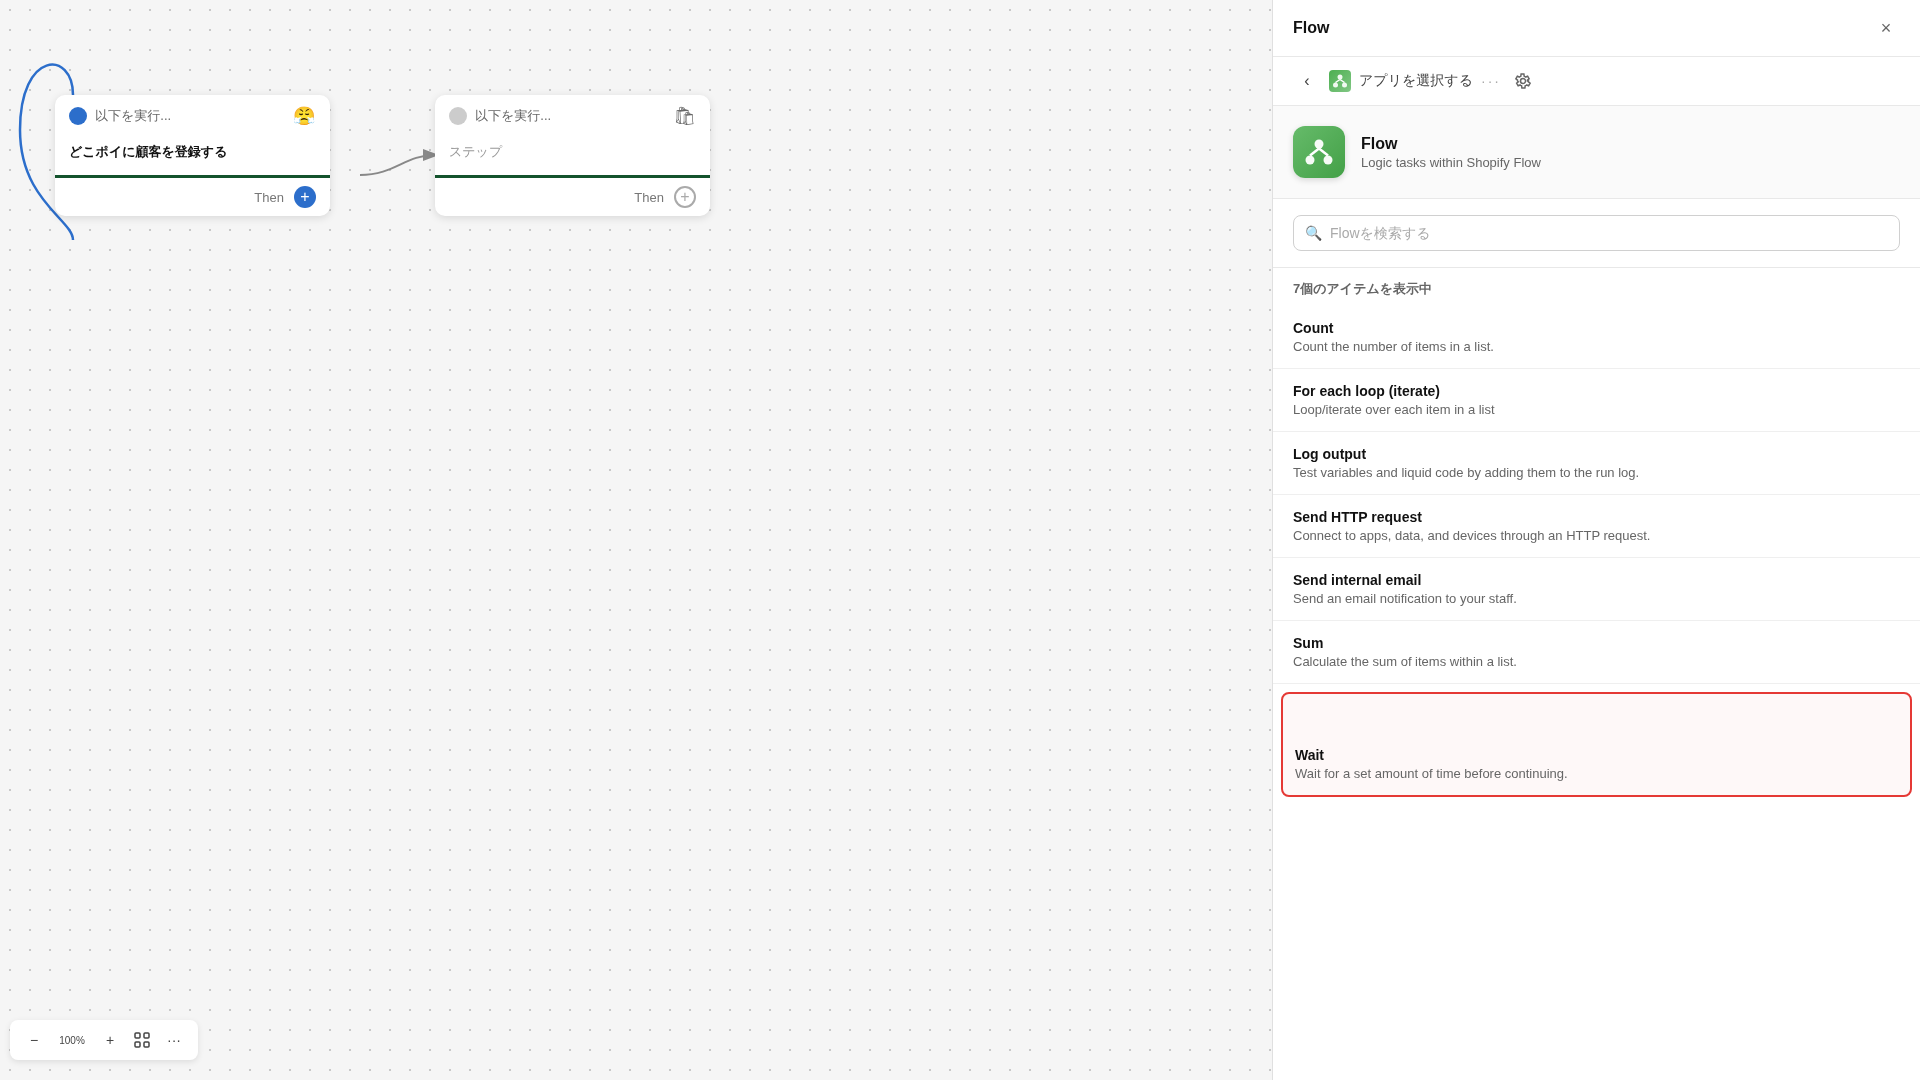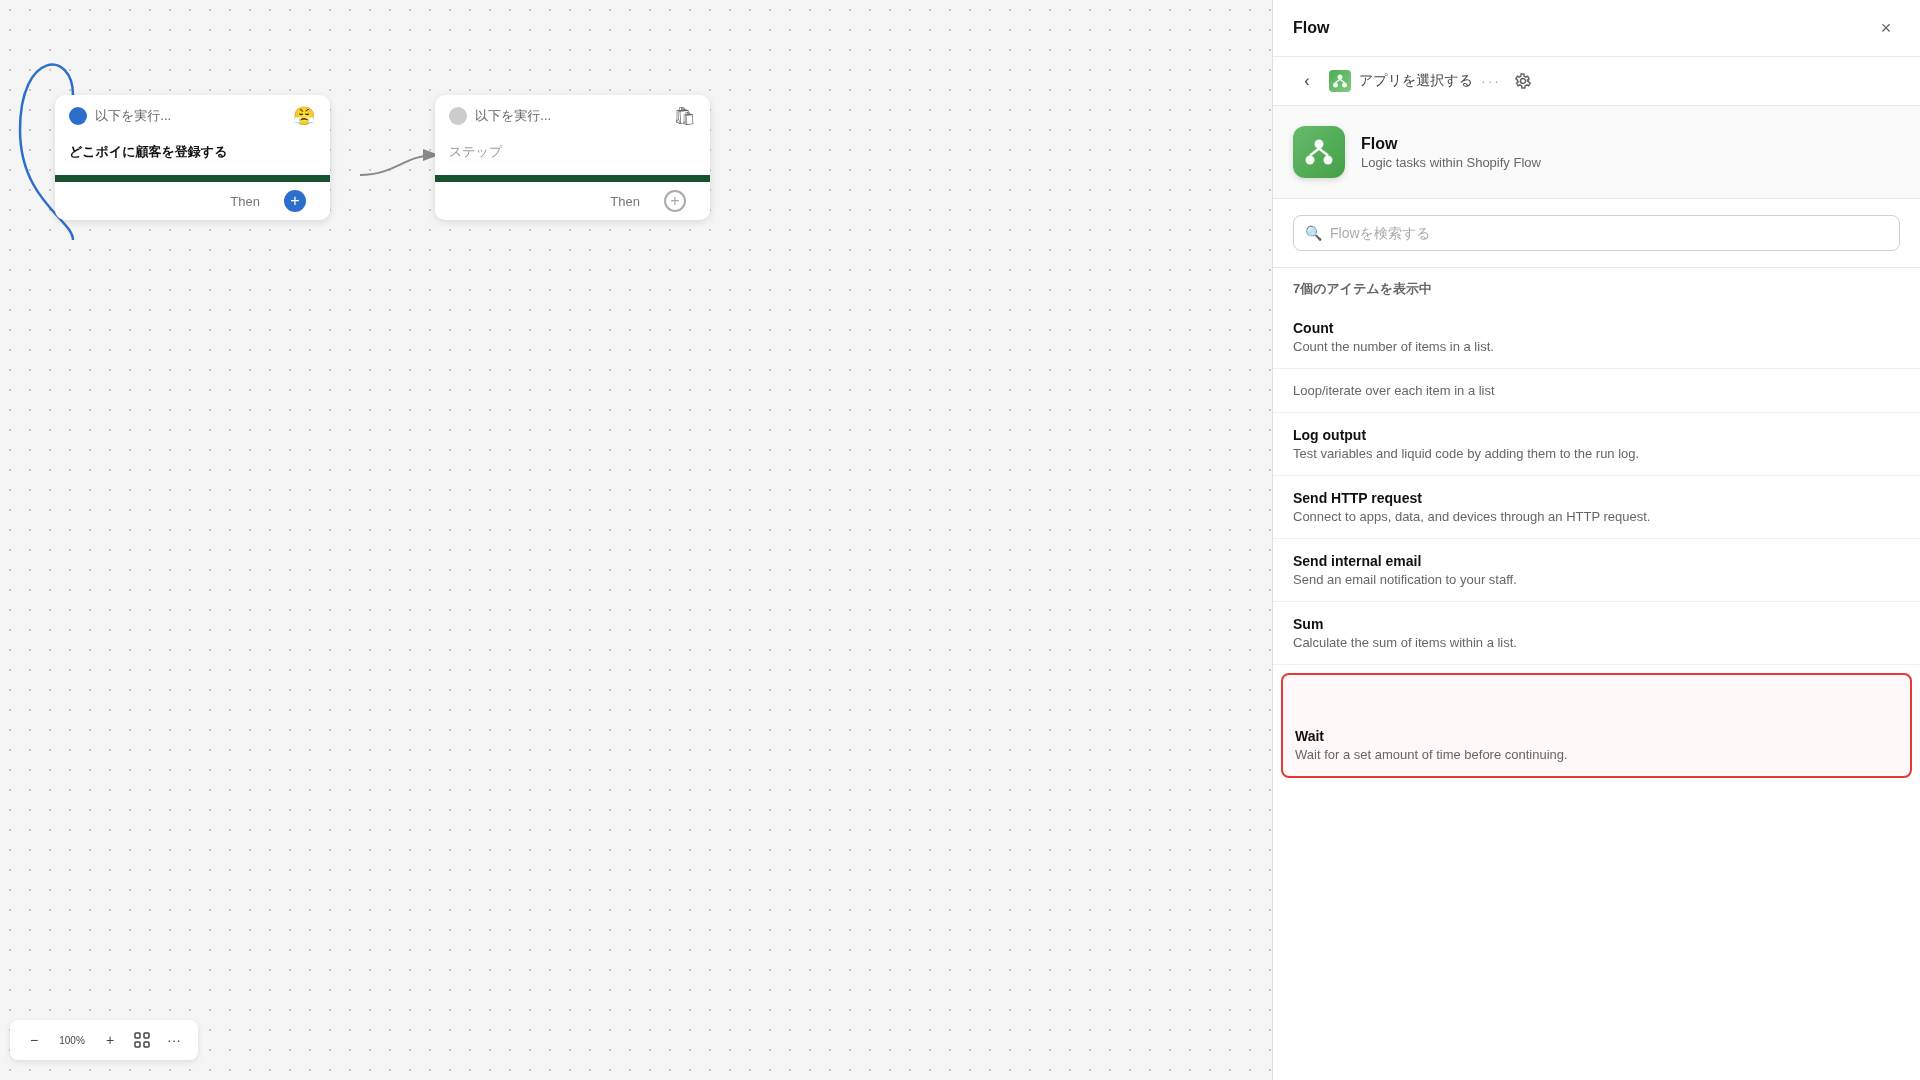--- a/index.html
+++ b/index.html
@@ -72,25 +72,25 @@
       padding: 6px 14px 14px 14px;
       font-size: 13px;
       font-weight: 600;
       color: #111;
     }
 
     .flow-node-footer {
       display: flex;
       align-items: center;
       justify-content: flex-end;
-      padding: 8px 24px;
-      border-top: 7px solid #14532d;
+      padding: 8px 14px;
+      border-top: 3px solid #14532d;
       color: #777;
       font-size: 13px;
-      gap: 24px;
+      gap: 10px;
     }
 
     .then-btn {
       width: 22px;
       height: 22px;
       border-radius: 50%;
       background: #2c6ecb;
       color: white;
       display: flex;
       align-items: center;
@@ -497,20 +497,21 @@
 
   <div class="items-count">7個のアイテムを表示中</div>
 
   <div class="action-list">
 
   <div class="action-item">
         <div class="action-item-name">Count</div>
         <div class="action-item-desc">Count the number of items in a list.</div>
       </div>
       <div class="action-item">
+        <div class="action-item-name">For each loop (iterate)</div>
         <div class="action-item-desc">Loop/iterate over each item in a list</div>
       </div>
       <div class="action-item">
         <div class="action-item-name">Log output</div>
         <div class="action-item-desc">Test variables and liquid code by adding them to the run log.</div>
       </div>
       <div class="action-item">
         <div class="action-item-name">Send HTTP request</div>
         <div class="action-item-desc">Connect to apps, data, and devices through an HTTP request.</div>
       </div>

